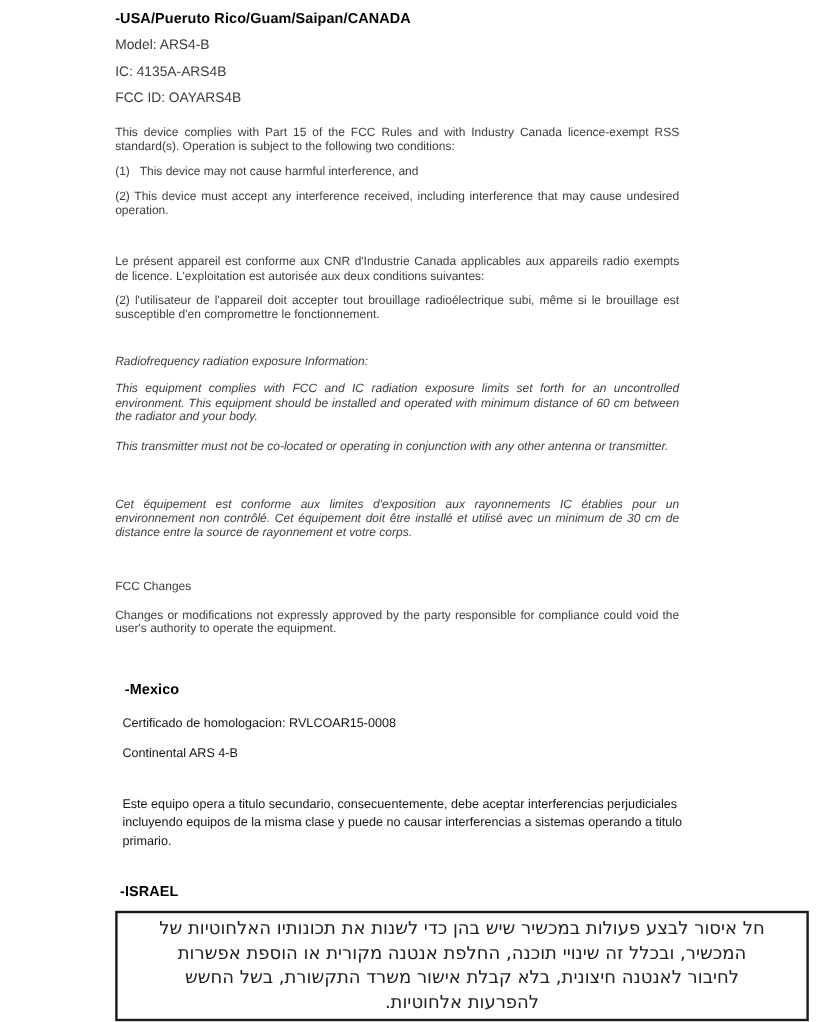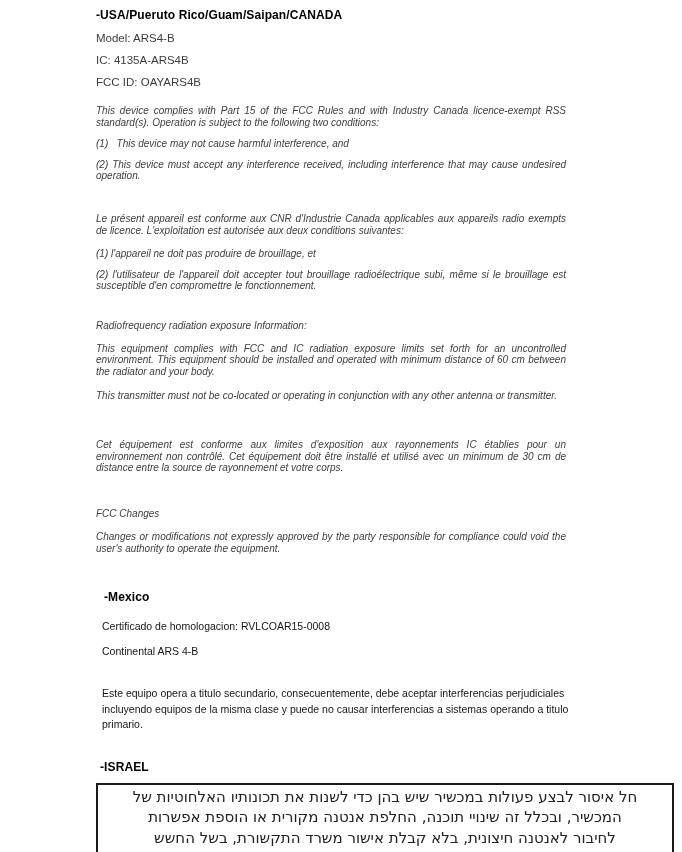--- a/index.html
+++ b/index.html
@@ -27,21 +27,20 @@
     font-size: 11.5px;
     color: #3d3d3d;
     margin-top: 10px;
   }
   .p-body {
     font-size: 10px;
     line-height: 11.6px;
     color: #3d3d3d;
     width: 470px;
     text-align: justify;
-    font-style: italic;
   }
   .p-cond { text-align: left; white-space: pre-wrap; }
   .italic { font-style: italic; }
   .mx-line {
     font-size: 10.5px;
     color: #151515;
     margin-left: 6px;
   }
   .es-para {
     font-size: 10.5px;
@@ -95,21 +94,20 @@
 
   <div class="device-line">Model: ARS4-B</div>
   <div class="device-line">IC: 4135A-ARS4B</div>
   <div class="device-line">FCC ID: OAYARS4B</div>
 
   <p class="p-body m-para1">This device complies with Part 15 of the FCC Rules and with Industry Canada licence-exempt RSS standard(s). Operation is subject to the following two conditions:</p>
   <p class="p-body p-cond m-cond1">(1)   This device may not cause harmful interference, and</p>
   <p class="p-body m-cond2">(2) This device must accept any interference received, including interference that may cause undesired operation.</p>
 
   <p class="p-body m-fr">Le présent appareil est conforme aux CNR d'Industrie Canada applicables aux appareils radio exempts de licence. L'exploitation est autorisée aux deux conditions suivantes:</p>
-  <p class="p-body p-cond m-frc1">(1) l'appareil ne doit pas produire de brouillage, et</p>
   <p class="p-body m-frc2">(2) l'utilisateur de l'appareil doit accepter tout brouillage radioélectrique subi, même si le brouillage est susceptible d'en compromettre le fonctionnement.</p>
 
   <p class="p-body italic m-rfh">Radiofrequency radiation exposure Information:</p>
   <p class="p-body italic m-rf1">This equipment complies with FCC and IC radiation exposure limits set forth for an uncontrolled environment. This equipment should be installed and operated with minimum distance of 60 cm between the radiator and your body.</p>
   <p class="p-body italic m-rf2">This transmitter must not be co-located or operating in conjunction with any other antenna or transmitter.</p>
 
   <p class="p-body italic m-frrf">Cet équipement est conforme aux limites d'exposition aux rayonnements IC établies pour un environnement non contrôlé. Cet équipement doit être installé et utilisé avec un minimum de 30 cm de distance entre la source de rayonnement et votre corps.</p>
 
   <p class="p-body m-fccn">FCC Changes</p>
   <p class="p-body m-fccp">Changes or modifications not expressly approved by the party responsible for compliance could void the user's authority to operate the equipment.</p>

